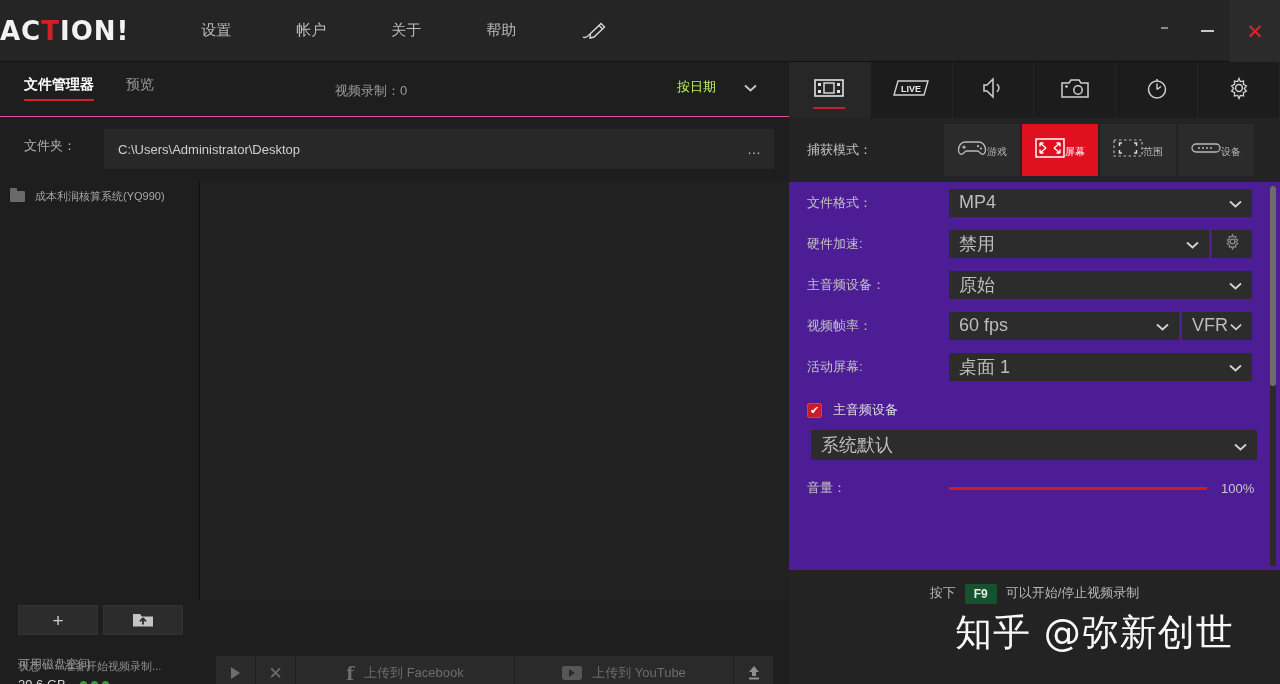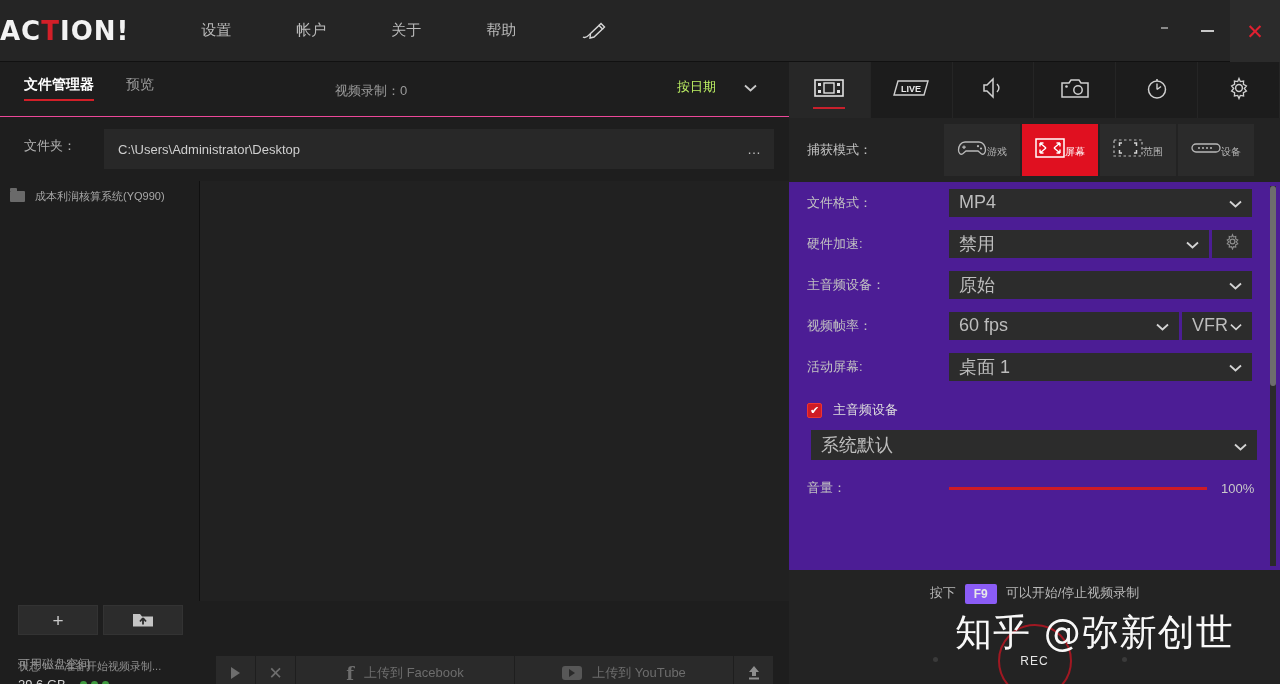--- a/index.html
+++ b/index.html
@@ -187,21 +187,21 @@
     position: absolute; right: 4px; top: 124px; width: 6px; height: 380px; background: #2a2a2a;
   }
   .rscroll .thumb { position: absolute; left: 0; top: 0; width: 6px; height: 200px; background: #6d6d6d; border-radius: 3px;}
 
   .hotkey {
     position: absolute; left: 0; top: 522px; width: 491px;
     display: flex; align-items: flex-start; justify-content: center;
     font-size: 13px; color: #b8b8b8;
   }
   .keycap {
-    background: #8b5cf6; color: #e8e8e8; font-size: 12px; font-weight: 700;
+    background: #14532d; color: #e8e8e8; font-size: 12px; font-weight: 700;
     padding: 3px 9px; margin: 0 9px; border-radius: 2px;
   }
 
   .recwrap { position: absolute; left: 0; top: 558px; width: 491px; height: 64px; }
   .recbtn {
     position: absolute; left: 50%; top: 4px; transform: translateX(-50%);
     width: 74px; height: 74px; border-radius: 50%; border: 2px solid #a01822;
     display: flex; align-items: center; justify-content: center; cursor: pointer;
   }
   .recbtn .rl { font-size: 12px; color: #e6e6e6; letter-spacing: 1px; }
@@ -544,23 +544,16 @@
     <div class="rscroll">
         <div class="thumb"></div>
       </div>
 
     <div class="hotkey">
       <span>按下</span>
       <span class="keycap">F9</span>
       <span>可以开始/停止视频录制</span>
     </div>
 
-    <div class="recwrap">
-      <span class="recdot-l"></span>
-      <span class="recdot-r"></span>
-      <div class="recbtn">
-        <span class="rl">REC</span>
-      </div>
-    </div>
   </div>
 
   <div class="watermark">知乎 @弥新创世</div>
 </div>
 
 </body></html>

